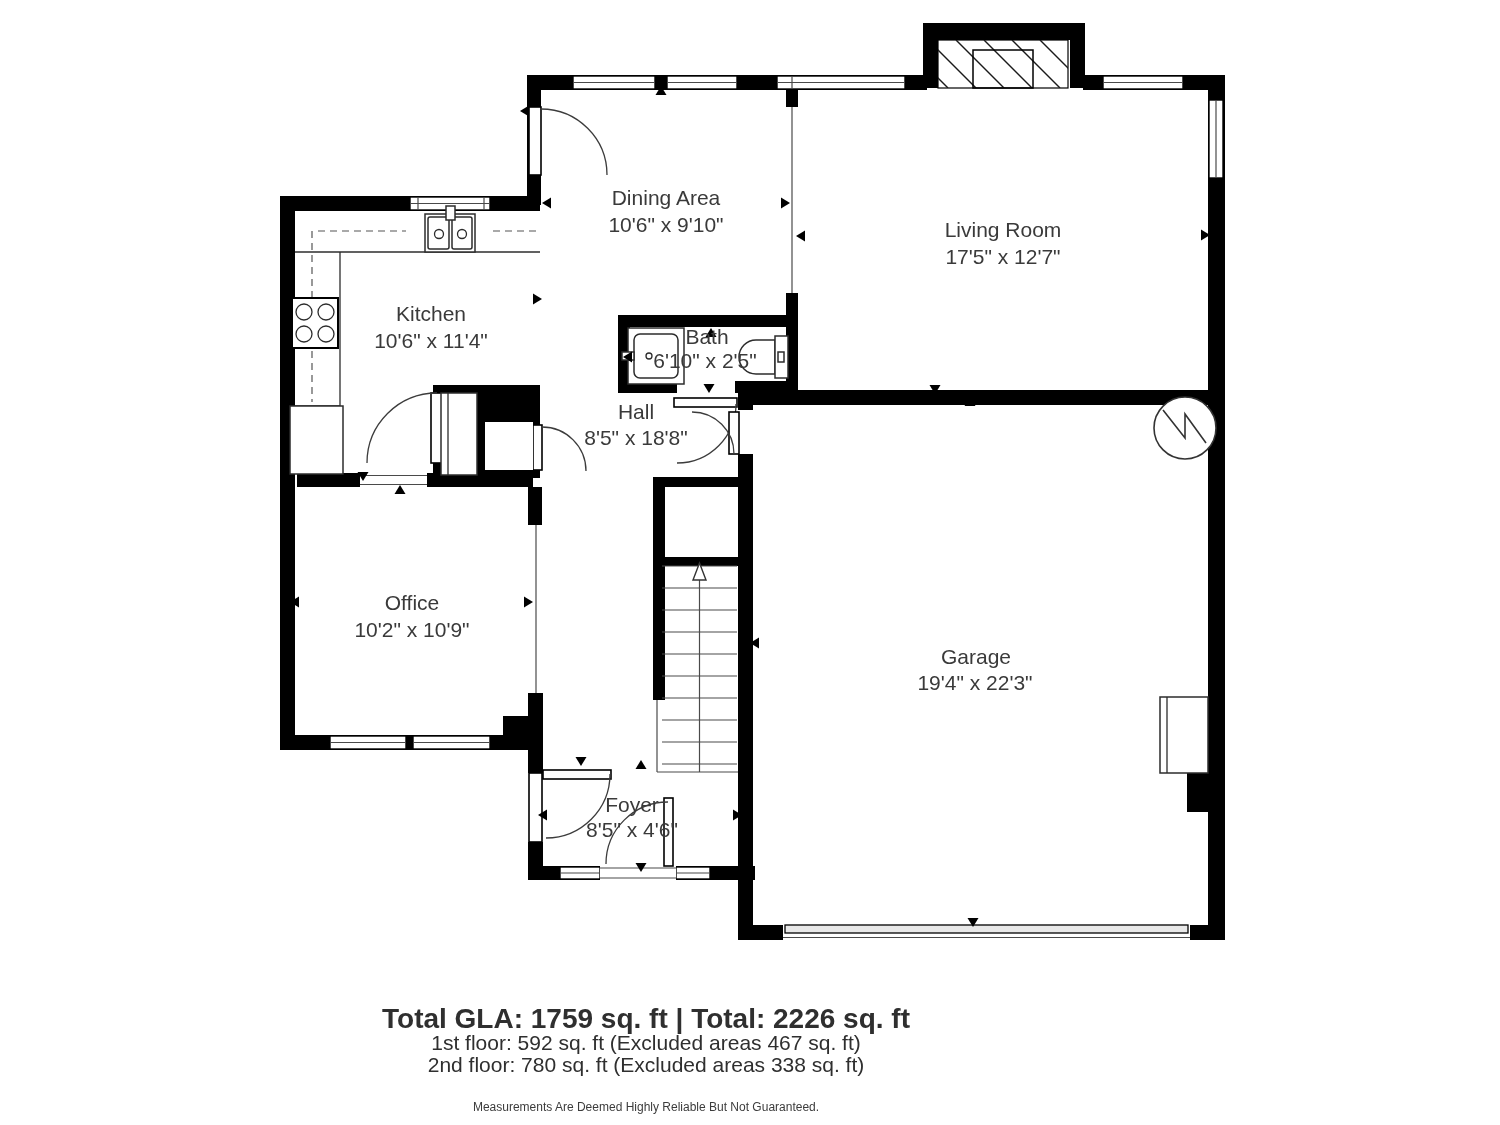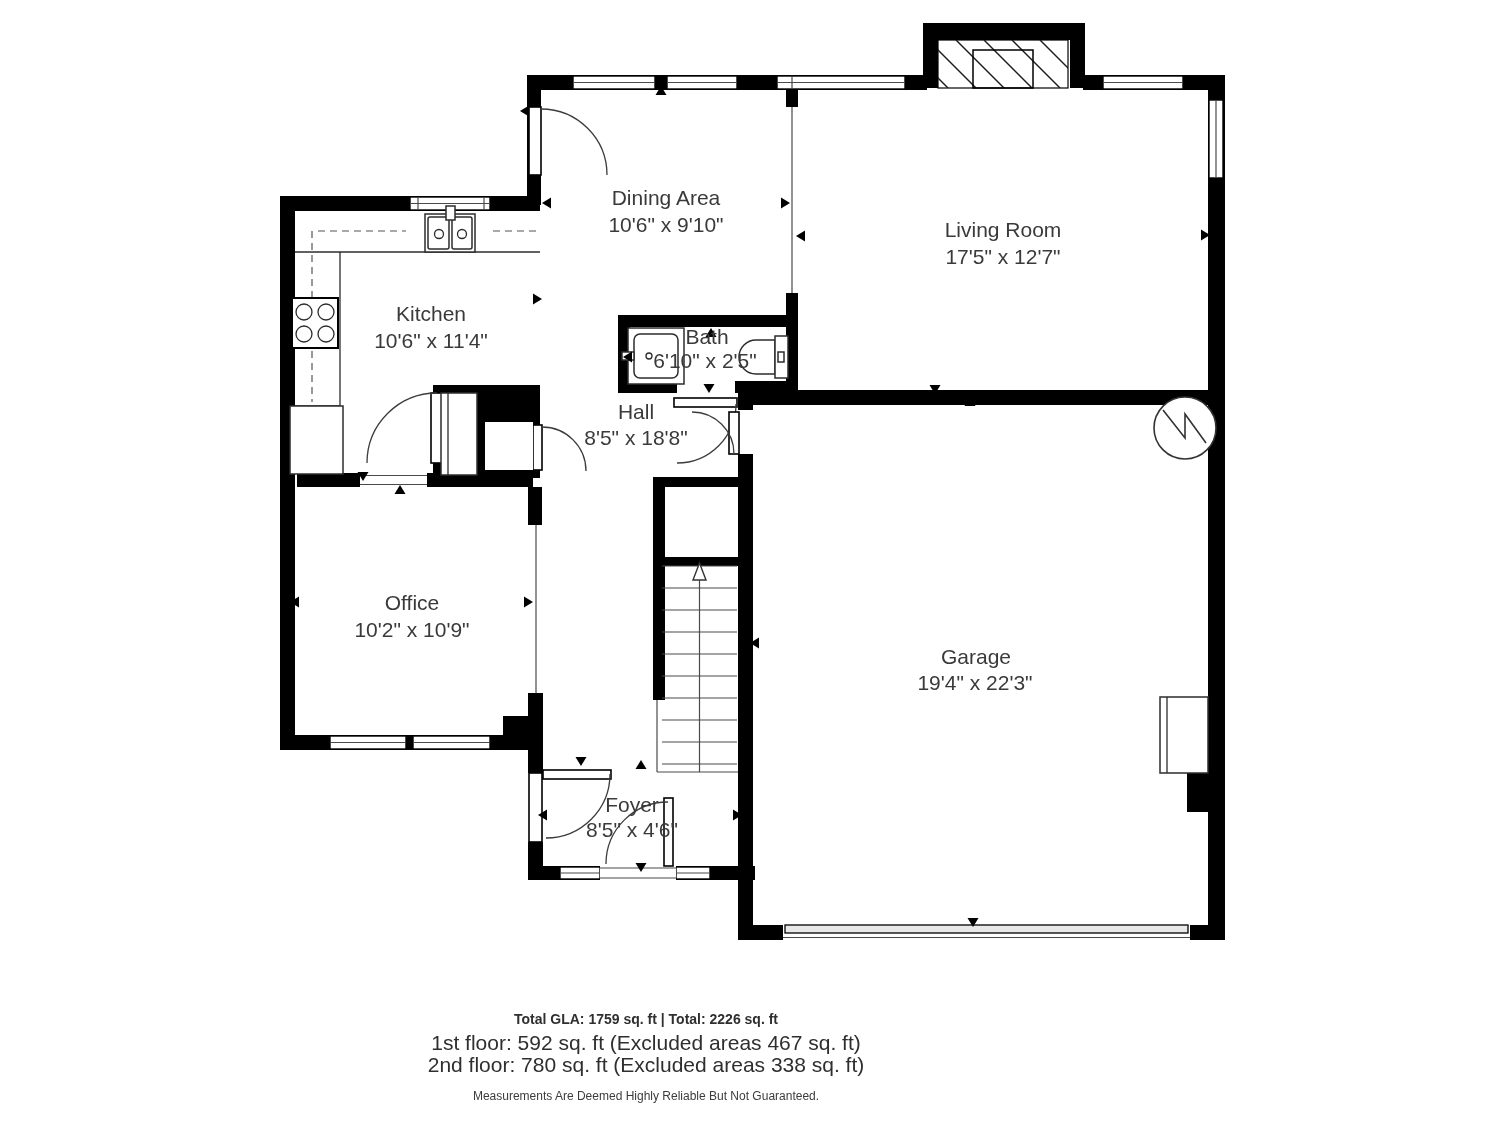--- a/index.html
+++ b/index.html
@@ -11,23 +11,23 @@
   .thin{stroke:#4a4a4a;stroke-width:1.2;fill:none;}
   .leaf{fill:#fff;stroke:#000;stroke-width:1.6;}
   .arc{stroke:#3c3c3c;stroke-width:1.3;fill:none;}
   .fix{fill:#fff;stroke:#2c2c2c;stroke-width:1.5;}
   .fixl{stroke:#2c2c2c;stroke-width:1.3;fill:none;}
   .dash{stroke:#555;stroke-width:1.2;fill:none;stroke-dasharray:7 5;}
   .mk{fill:#000;}
   .hatchline{stroke:#1a1a1a;stroke-width:1.4;}
   text.rn,text.rd{fill:#3a3a3a;font-size:21px;}
   #footer{position:absolute;top:1006px;left:0;width:100%;text-align:center;color:#2f2f2f;}
-  #footer .f-bold{font-size:14px;font-weight:700;line-height:26px;}
+  #footer .f-bold{font-size:28px;font-weight:700;line-height:26px;}
   #footer .f-line{font-size:21px;line-height:22px;}
-  #footer .f-small{font-size:12px;margin-top:13px;color:#3c3c3c;}
+  #footer .f-small{font-size:12px;margin-top:24px;color:#3c3c3c;}
 </style>
 </head>
 <body>
 
 <div class="canvas">
 <svg width="1500" height="1125" viewBox="0 0 1500 1125">
   <defs>
     <clipPath id="fpclip">
           <rect x="938" y="40" width="130" height="48"></rect>
         </clipPath>

